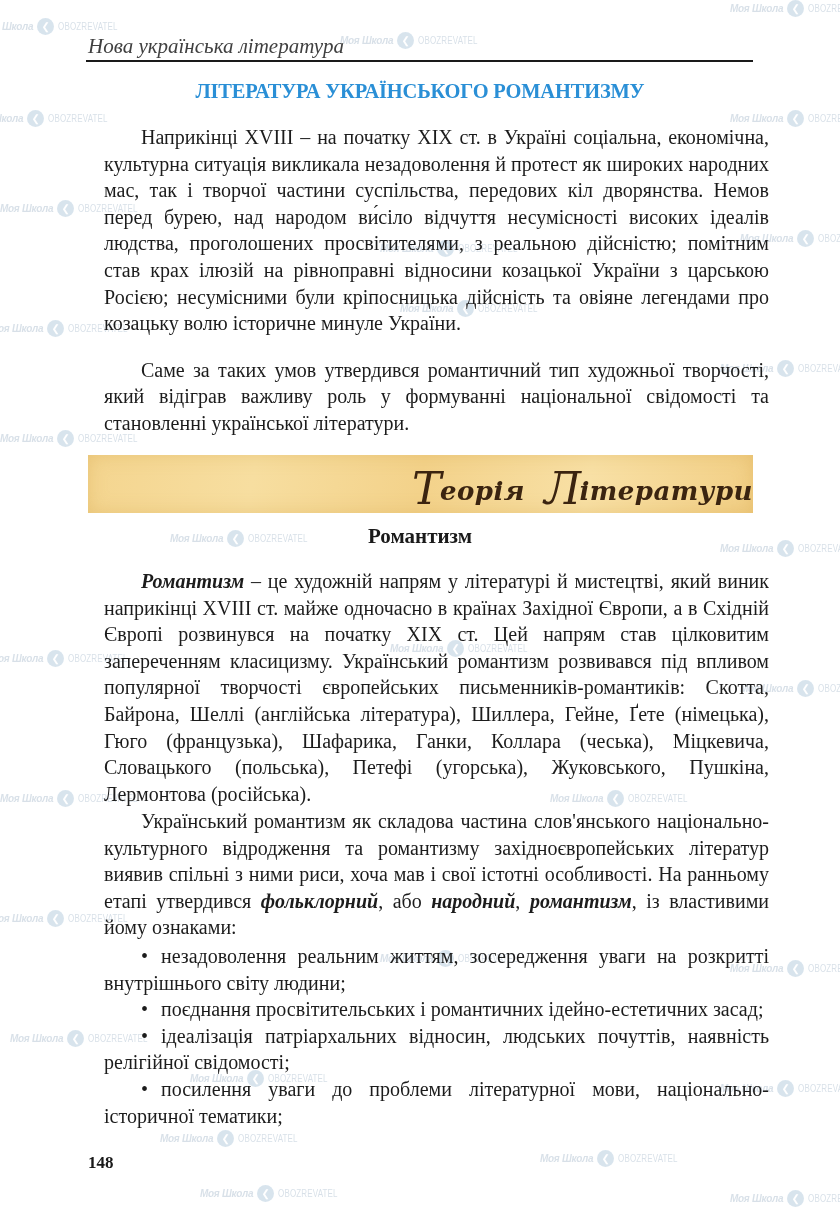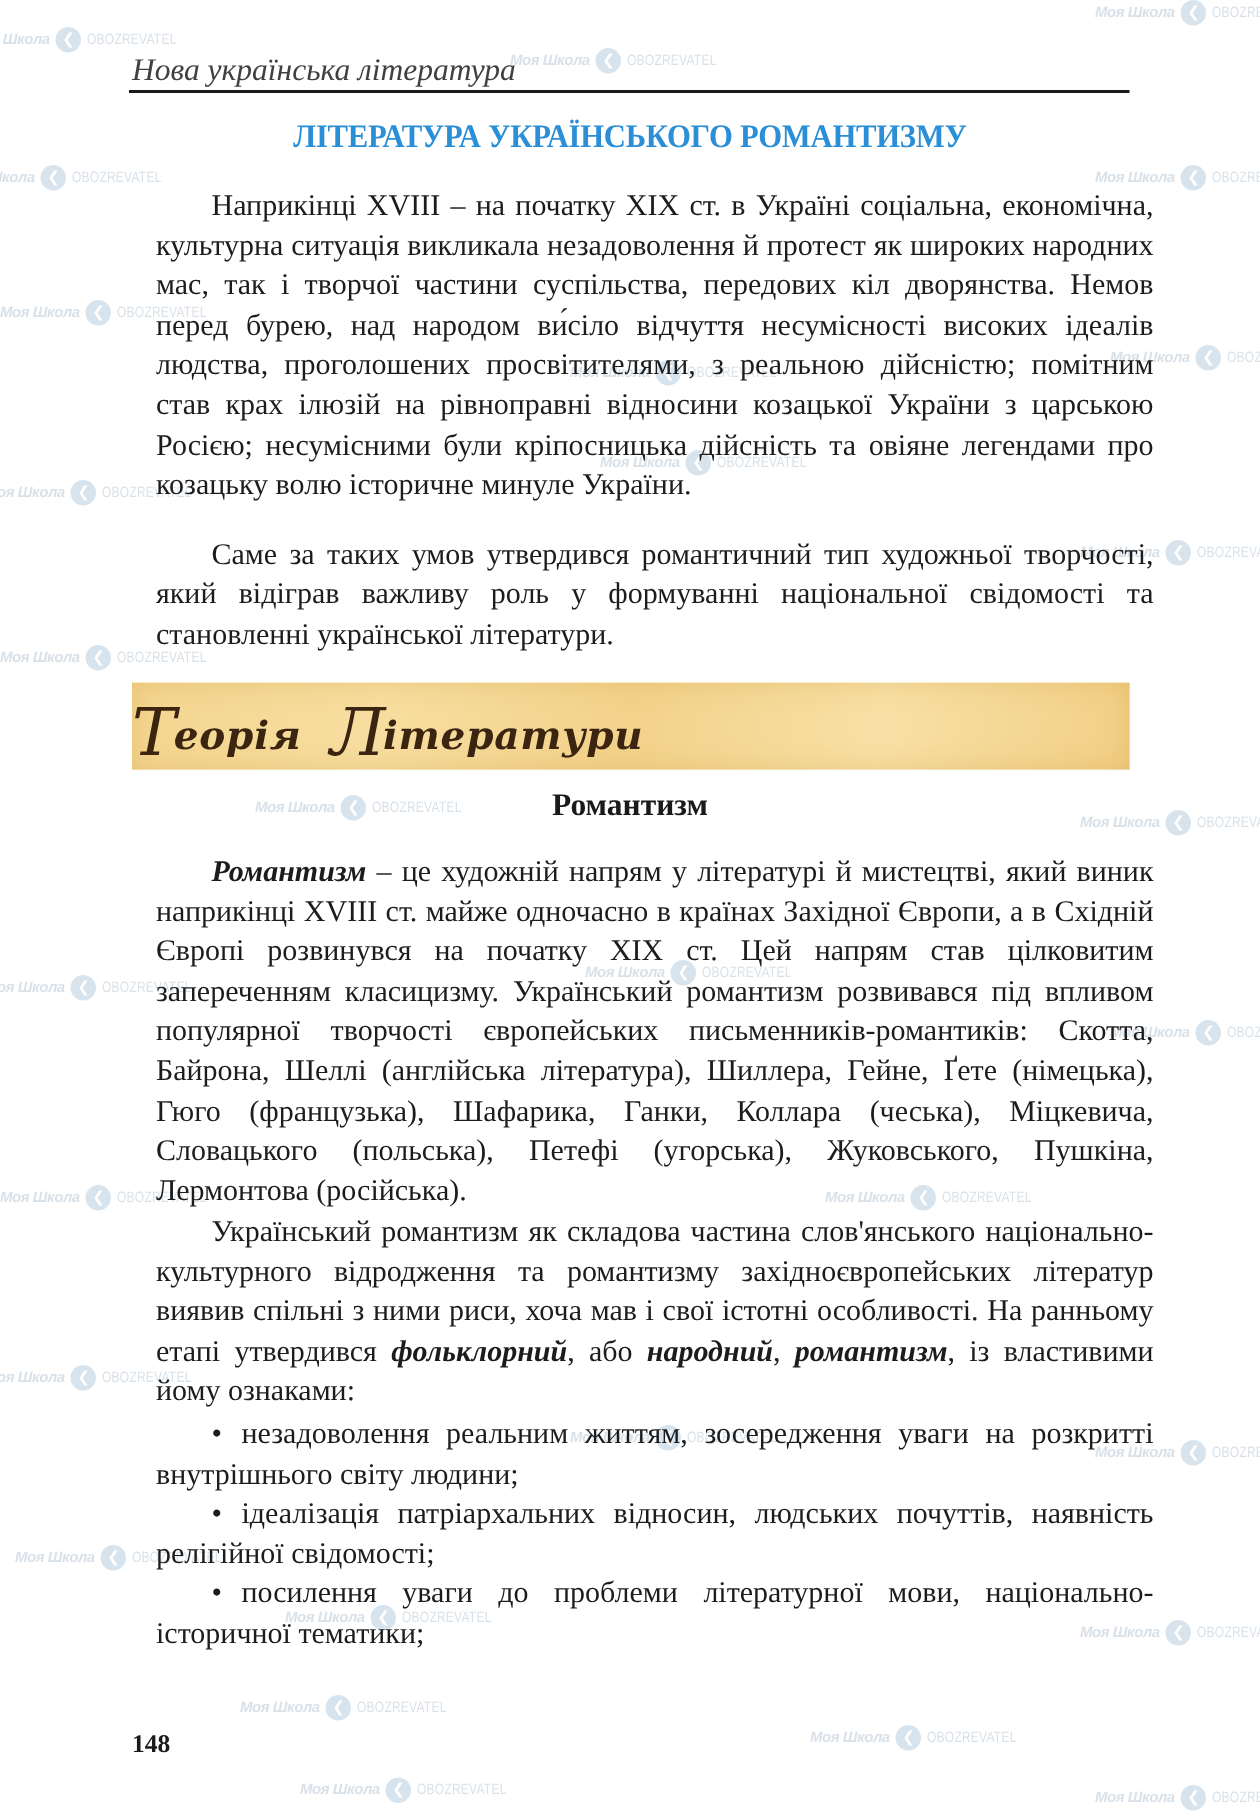--- a/index.html
+++ b/index.html
@@ -44,21 +44,21 @@
   .body-text {
     position: absolute; left: 104px; width: 665px;
     font-size: 20px; line-height: 26.6px; text-align: justify;
   }
   .body-text p { margin: 0; text-indent: 37px; }
   .body-text p + p { margin-top: 20px; }
   .banner {
     position: absolute; left: 88px; top: 455px; width: 665px; height: 58px;
     background: linear-gradient(100deg, #f4d58f 0%, #f7dea0 25%, #f3d28a 50%, #f8e0a5 75%, #f2cf85 100%);
     box-shadow: inset 0 0 18px rgba(210,160,70,0.35);
-    display: flex; align-items: center; justify-content: flex-start;
+    display: flex; align-items: center; justify-content: flex-end;
   }
   .banner-title {
     font-family: "DejaVu Serif", serif; font-style: italic; font-weight: bold;
     font-size: 26px; color: #3b2410; letter-spacing: 0.5px;
   }
   .banner-title .cap {
     font-size: 44px; font-weight: normal; font-style: italic;
     position: relative; top: 4px; margin-right: -2px;
   }
   .section-title {
@@ -255,19 +255,20 @@
   <h2 class="section-title" style="margin:0">Романтизм</h2>
 
   <div class="body-text" style="top:568px">
     <p><span class="term">Романтизм</span><span> – це художній напрям у літературі й мистецтві, який виник наприкінці XVIII ст. майже одночасно в країнах Західної Європи, а в Східній Європі розвинувся на початку XIX ст. Цей напрям став цілковитим запереченням класицизму. Український романтизм розвивався під впливом популярної творчості європейських письменників-романтиків: Скотта, Байрона, Шеллі (англійська література), Шиллера, Гейне, Ґете (німецька), Гюго (французька), Шафарика, Ганки, Коллара (чеська), Міцкевича, Словацького (польська), Петефі (угорська), Жуковського, Пушкіна, Лермонтова (російська).</span></p>
   </div>
 
   <div class="body-text" style="top:808px">
     <p><span>Український романтизм як складова частина слов'янського національно-культурного відродження та романтизму західноєвропейських літератур виявив спільні з ними риси, хоча мав і свої істотні особливості. На ранньому етапі утвердився </span><span class="term">фольклорний</span><span>, або </span><span class="term">народний</span><span>, </span><span class="term">романтизм</span><span>, із властивими йому ознаками:</span></p>
     <ul class="bullet-list" style="margin-top:2px">
       <li><span class="dot">•</span><span>незадоволення реальним життям, зосередження уваги на розкритті внутрішнього світу людини;</span></li>
+      <li><span class="dot">•</span><span>поєднання просвітительських і романтичних ідейно-естетичних засад;</span></li>
       <li><span class="dot">•</span><span>ідеалізація патріархальних відносин, людських почуттів, наявність релігійної свідомості;</span></li>
       <li><span class="dot">•</span><span>посилення уваги до проблеми літературної мови, національно-історичної тематики;</span></li>
     </ul>
   </div>
 
   <div class="page-number">148</div>
 </div>
 
 </body></html>

